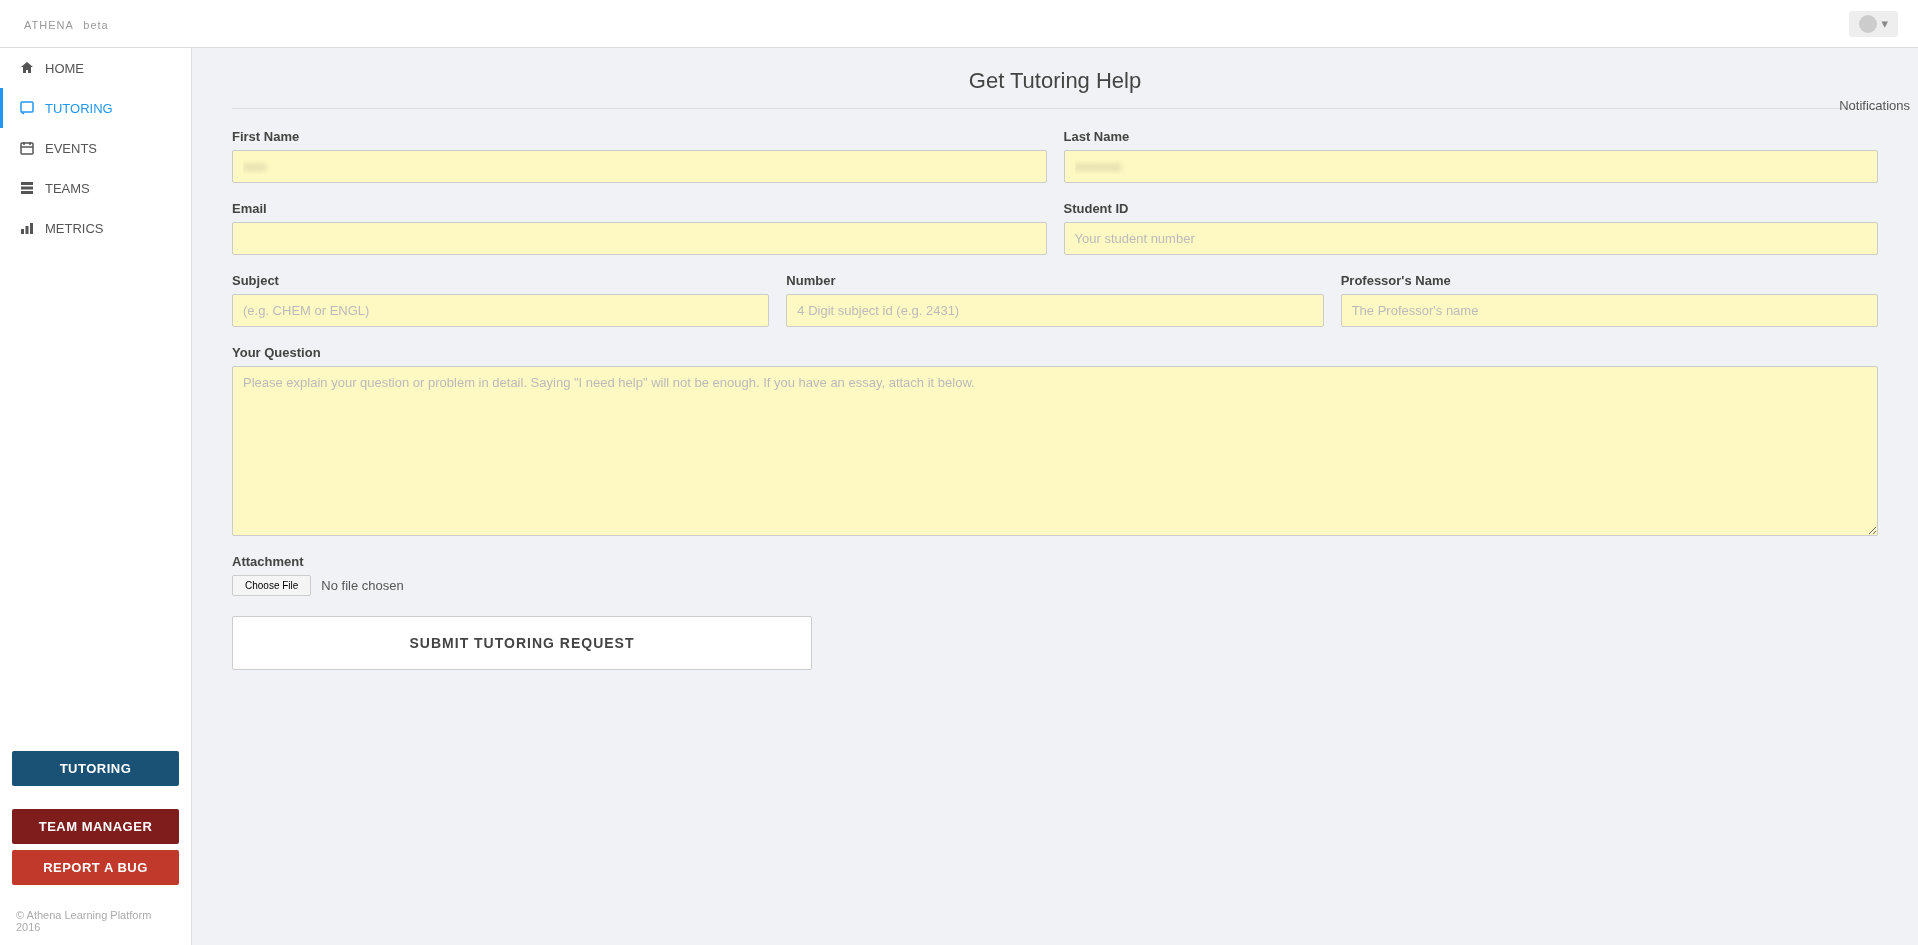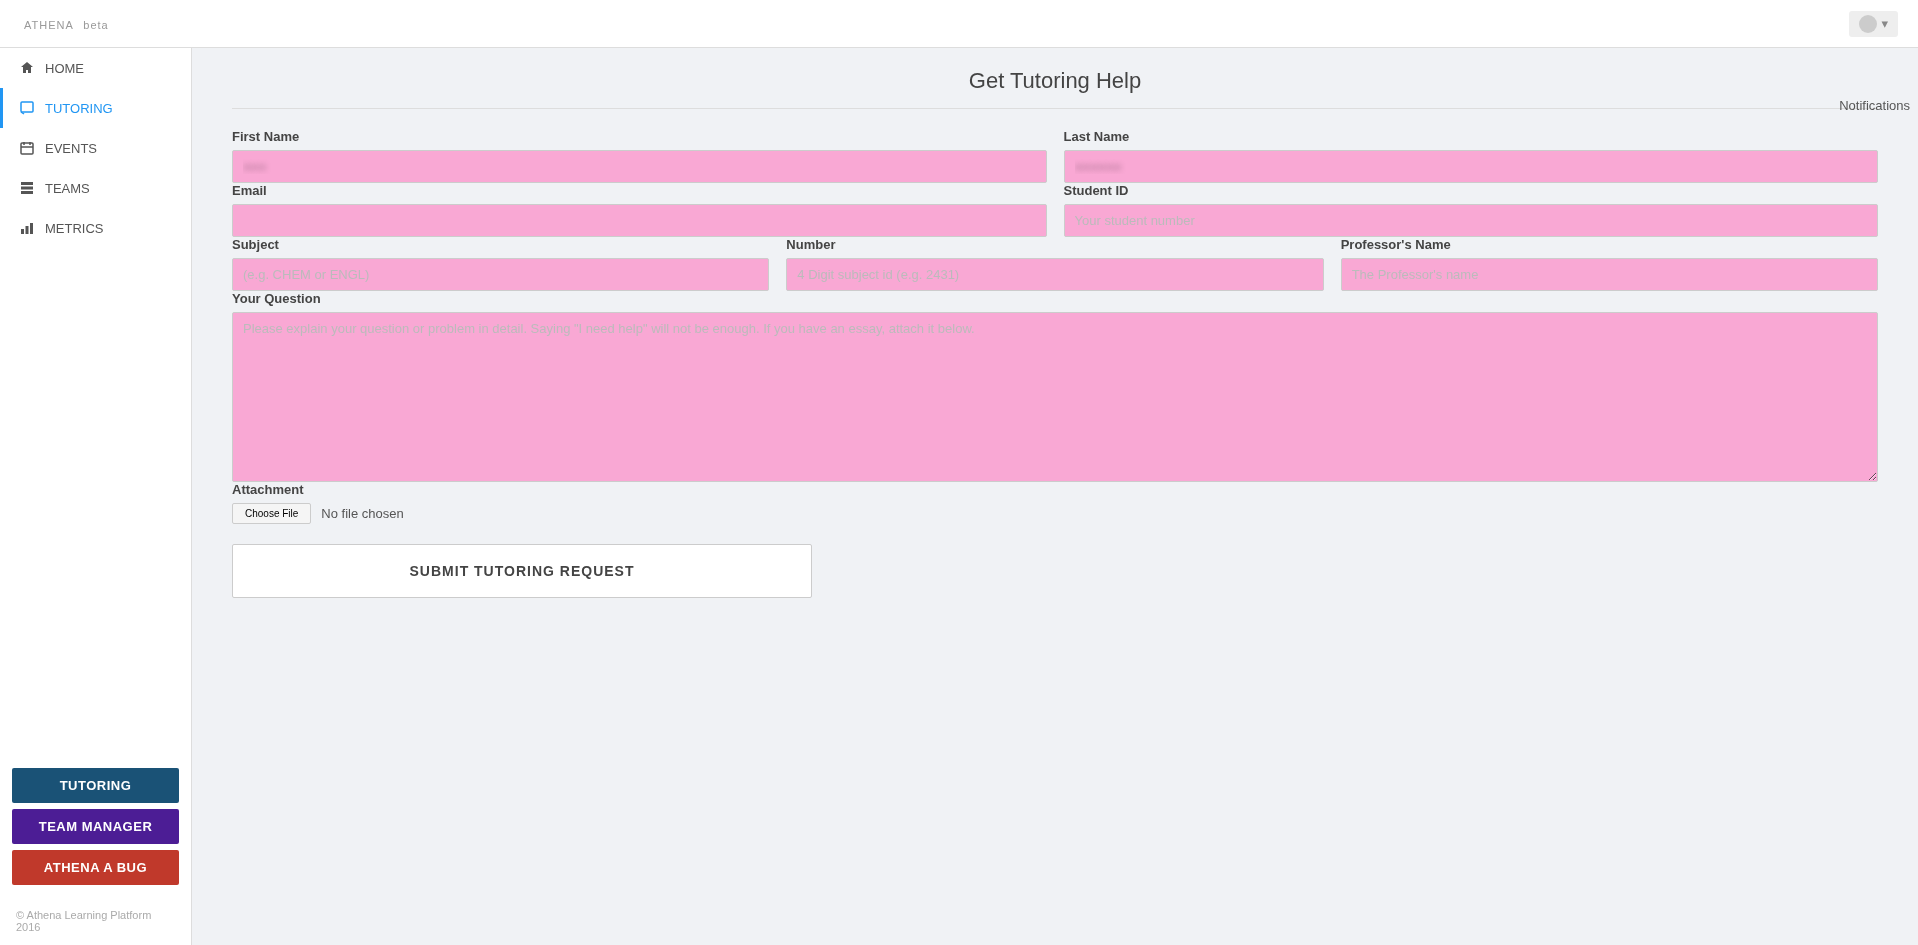--- a/index.html
+++ b/index.html
@@ -112,29 +112,30 @@
       color: #fff;
       border: none;
       padding: 10px;
       font-size: 13px;
       font-weight: bold;
       cursor: pointer;
       border-radius: 2px;
       letter-spacing: 0.5px;
     }
     .btn-team-manager {
-      background: #4c1d95;
+      background: #7f1d1d;
       color: #fff;
       border: none;
       padding: 10px;
       font-size: 13px;
       font-weight: bold;
       cursor: pointer;
       border-radius: 2px;
       letter-spacing: 0.5px;
+      margin-top: 17px;
     }
     .btn-report-bug {
       background: #c0392b;
       color: #fff;
       border: none;
       padding: 10px;
       font-size: 13px;
       font-weight: bold;
       cursor: pointer;
       border-radius: 2px;
@@ -160,39 +161,40 @@
       margin-bottom: 20px;
       padding-bottom: 14px;
       border-bottom: 1px solid #ddd;
     }
     .form-section {
       background: transparent;
     }
     .form-row {
       display: flex;
       gap: 17px;
+      margin-bottom: 18px;
       justify-content: center;
     }
     .form-group {
       display: flex;
       flex-direction: column;
       flex: 1;
     }
     .form-label {
       font-size: 13px;
       font-weight: bold;
       color: #444;
       margin-bottom: 6px;
     }
     .form-input {
       padding: 8px 10px;
       border: 1px solid #ccc;
       border-radius: 2px;
       font-size: 13px;
-      background: #f9a8d4;
+      background: #fef9c3;
       color: #555;
       outline: none;
       width: 100%;
     }
     .form-input::placeholder {
       color: #bbb;
     }
     textarea.form-input {
       resize: vertical;
       min-height: 170px;
@@ -321,21 +323,21 @@
             </svg>
         </span>
         <span>METRICS</span>
       </div>
 
     </nav>
 
     <div class="sidebar-buttons">
       <button class="btn-tutoring">TUTORING</button>
       <button class="btn-team-manager">TEAM MANAGER</button>
-      <button class="btn-report-bug">ATHENA A BUG</button>
+      <button class="btn-report-bug">REPORT A BUG</button>
     </div>
 
     <div class="sidebar-footer">© Athena Learning Platform 2016</div>
   </aside>
 
   <main class="main-content">
 
     <h1 class="page-title">Get Tutoring Help</h1>
 
     <div class="form-section">

